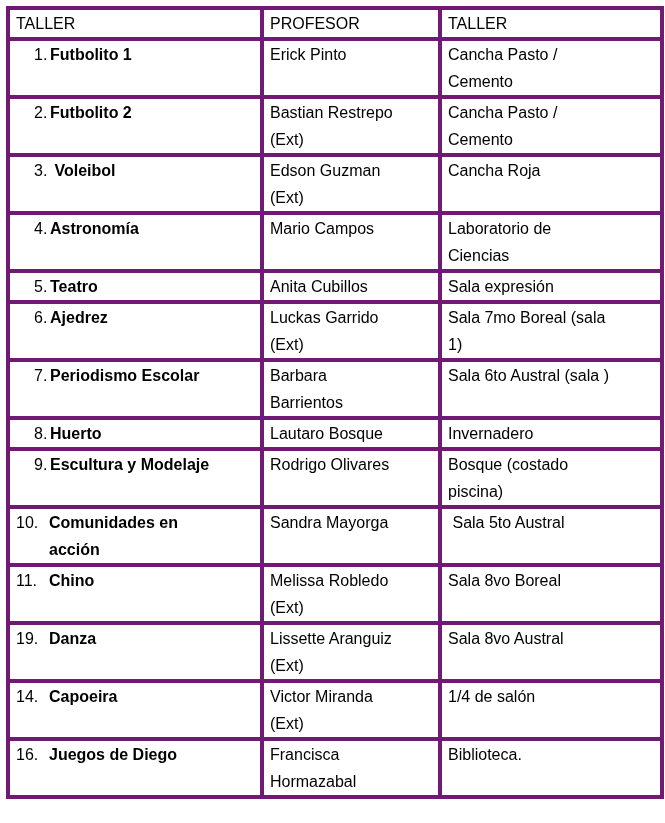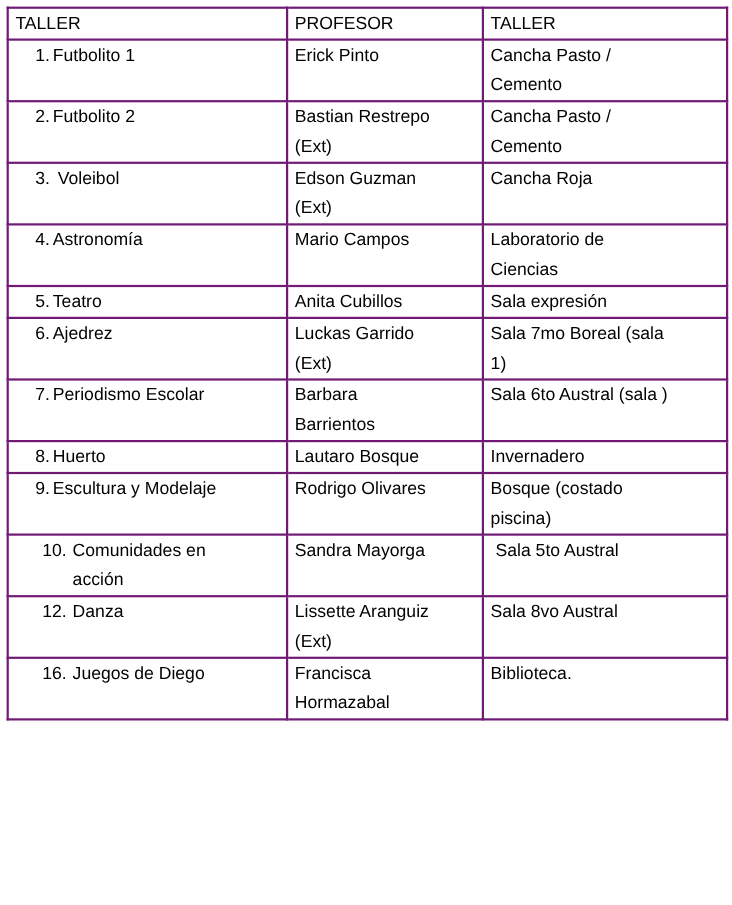--- a/index.html
+++ b/index.html
@@ -19,21 +19,21 @@
   table.workshop-table {
     border-collapse: collapse;
     table-layout: fixed;
     width: 654px;
     border: 2px solid #000000;
   }
   col.c-taller   { width: 254px; }
   col.c-profesor { width: 178px; }
   col.c-lugar    { width: 222px; }
   th, td {
-    border: 2px solid #701a75;
+    border: 4px solid #701a75;
     vertical-align: top;
     font-size: 16px;
     line-height: 27px;
     font-weight: normal;
     text-align: left;
     padding: 0 4px 0 6px;
     overflow: hidden;
   }
   .cell-text {
     white-space: pre-wrap;
@@ -42,25 +42,24 @@
   
   td.taller-cell { padding-left: 6px; }
   .taller-flex { display: flex; align-items: flex-start; }
   .row-num {
     flex: 0 0 auto;
     margin-left: 18px;
     width: 16px;
     white-space: nowrap;
   }
   .row-num.wide {
-    margin-left: 19px;
+    margin-left: 0;
     width: 33px;
-    text-align: center;
-  }
-  .taller-label { flex: 1 1 auto; }
+  }
+  .taller-label { flex: 1 1 auto; font-weight: bold; }
 </style>
 </head>
 <body>
 
 <div class="page">
   <table class="workshop-table">
     <colgroup>
       <col class="c-taller">
       <col class="c-profesor">
       <col class="c-lugar">
@@ -226,38 +225,68 @@
       </div>
     </td>
     <td>
       <span class="cell-text">Sandra Mayorga</span>
     </td>
     <td>
       <span class="cell-text"> Sala 5to Austral</span>
     </td>
   </tr>
 
-
-  <tr>
-    <td class="taller-cell">
-      <div class="taller-flex">
-        <span class="row-num cell-text wide">12.</span>
+  <tr>
+    <td class="taller-cell">
+      <div class="taller-flex">
+        <span class="row-num cell-text wide">11.</span>
+        <span class="taller-label cell-text">Chino</span>
+      </div>
+    </td>
+    <td>
+      <span class="cell-text">Melissa Robledo
+(Ext)</span>
+    </td>
+    <td>
+      <span class="cell-text">Sala 8vo Boreal</span>
+    </td>
+  </tr>
+
+  <tr>
+    <td class="taller-cell">
+      <div class="taller-flex">
+        <span class="row-num cell-text wide">19.</span>
         <span class="taller-label cell-text">Danza</span>
       </div>
     </td>
     <td>
       <span class="cell-text">Lissette Aranguiz
 (Ext)</span>
     </td>
     <td>
       <span class="cell-text">Sala 8vo Austral</span>
     </td>
   </tr>
 
 
+  <tr>
+    <td class="taller-cell">
+      <div class="taller-flex">
+        <span class="row-num cell-text wide">14.</span>
+        <span class="taller-label cell-text">Capoeira</span>
+      </div>
+    </td>
+    <td>
+      <span class="cell-text">Victor Miranda
+(Ext)</span>
+    </td>
+    <td>
+      <span class="cell-text">1/4 de salón</span>
+    </td>
+  </tr>
 
   <tr>
     <td class="taller-cell">
       <div class="taller-flex">
         <span class="row-num cell-text wide">16.</span>
         <span class="taller-label cell-text">Juegos de Diego</span>
       </div>
     </td>
     <td>
       <span class="cell-text">Francisca

